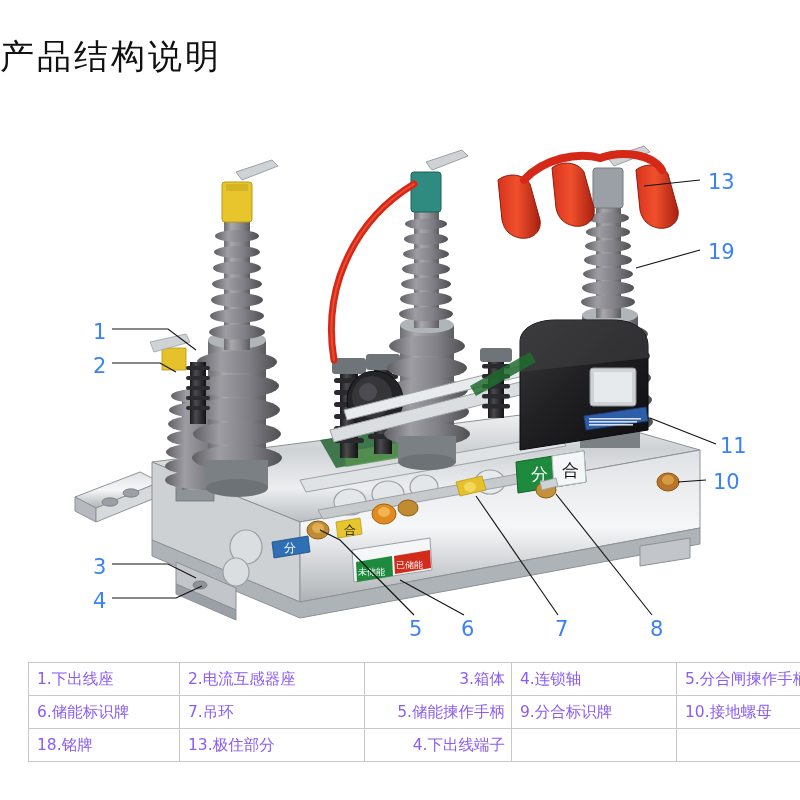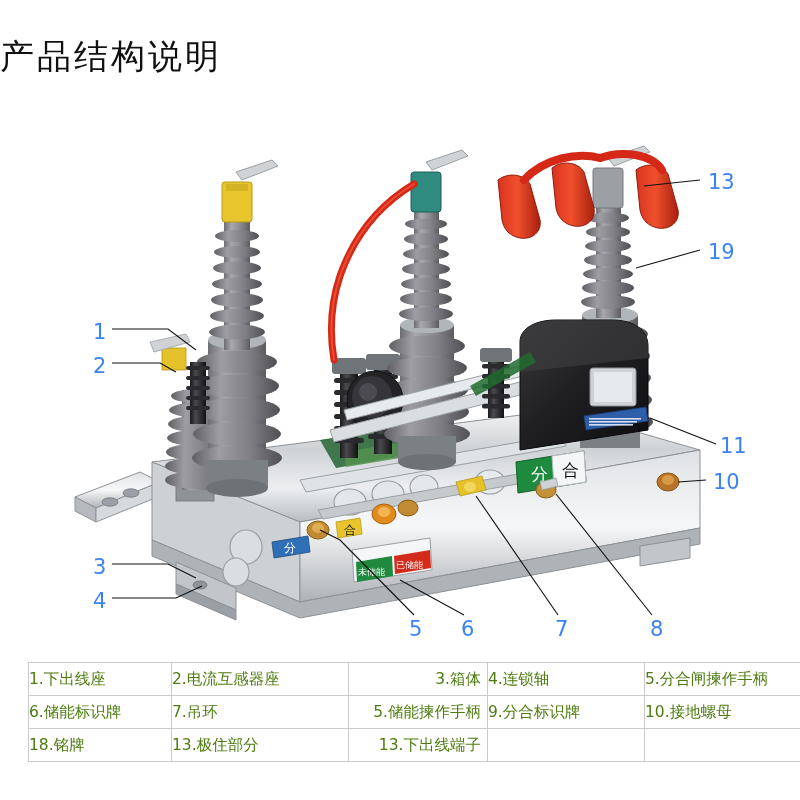--- a/index.html
+++ b/index.html
@@ -56,23 +56,23 @@
     position: absolute;
     left: 28px;
     top: 662px;
     width: 744px;
     border-collapse: collapse;
     table-layout: fixed;
   }
   .legend td {
     border: 1px solid #c9c9c9;
     height: 32px;
-    padding: 0 6px 0 0;
+    padding: 0 6px 0 8px;
     font-size: 15.5px;
-    color: #4d7c0f;
+    color: #8b5cf6;
     vertical-align: middle;
     white-space: nowrap;
     overflow: hidden;
   }
   .legend tr td:nth-child(1) { width: 136px; }
   .legend tr td:nth-child(2) { width: 170px; }
   .legend tr td:nth-child(3) { width: 132px; text-align: right; }
   .legend tr td:nth-child(4) { width: 150px; }
   .legend tr td:nth-child(5) { width: 156px; }
 </style>
@@ -487,20 +487,20 @@
       <tr>
         <td>6.储能标识牌</td>
         <td>7.吊环</td>
         <td>5.储能揀作手柄</td>
         <td>9.分合标识牌</td>
         <td>10.接地螺母</td>
       </tr>
       <tr>
         <td>18.铭牌</td>
         <td>13.极住部分</td>
-        <td>13.下出线端子</td>
+        <td>4.下出线端子</td>
         <td></td>
         <td></td>
       </tr>
     </tbody>
   </table>
 
 </div>
 
 </body></html>

